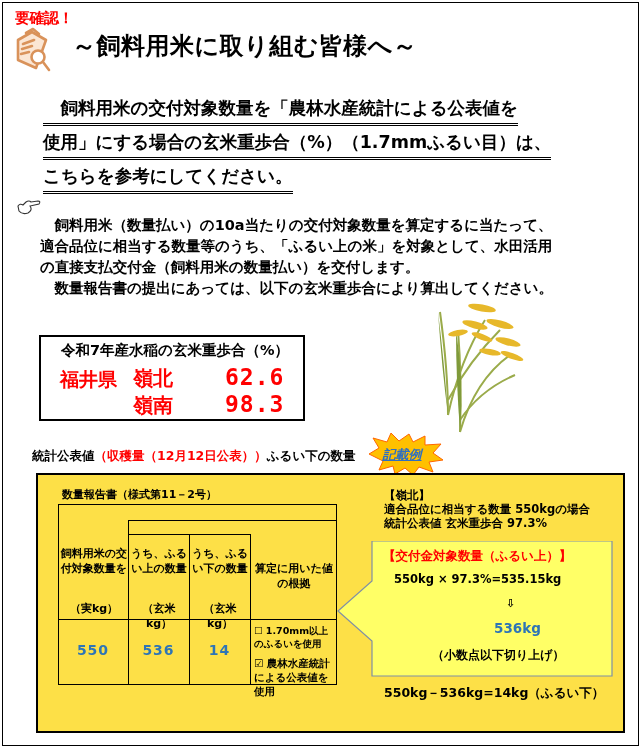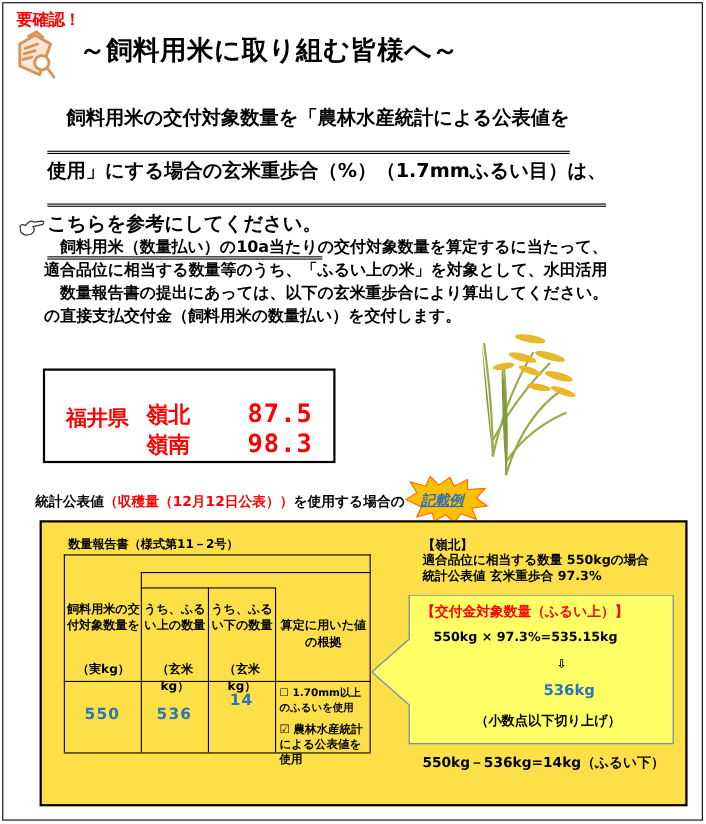--- a/index.html
+++ b/index.html
@@ -6,21 +6,21 @@
     html, body { width: 642px; height: 749px; background: #ffffff; overflow: hidden; }
     body { font-family: "DejaVu Sans", "Liberation Sans", sans-serif; color: #000; position: relative; }
 
     .page-frame { position: absolute; left: 2px; top: 2px; width: 637px; height: 744px; border: 1px solid #000; }
 
     .notice-label { position: absolute; left: 15px; top: 9px; font-size: 15px; font-weight: bold; color: #ff0000; letter-spacing: -0.5px; }
     .clipboard-icon { position: absolute; left: 14px; top: 26px; width: 40px; height: 48px; }
     .page-title { position: absolute; left: 72px; top: 30px; font-size: 24px; font-weight: bold; letter-spacing: 0.5px; white-space: nowrap; }
 
     .lead-text { position: absolute; left: 43px; top: 95px; width: 540px; font-size: 17.5px; font-weight: bold; line-height: 27px; }
-    .lead-text span.line { display: inline-block; border-bottom: 3px double #000; line-height: 22px; padding-bottom: 18px; margin-bottom: 3px; white-space: nowrap; }
+    .lead-text span.line { display: inline-block; border-bottom: 3px double #000; line-height: 22px; padding-bottom: 4px; margin-bottom: 3px; white-space: nowrap; }
 
     .pointer-icon { position: absolute; left: 16px; top: 198px; width: 26px; height: 18px; }
 
     .body-text { position: absolute; left: 40px; top: 215px; width: 580px; font-size: 14.5px; font-weight: bold; line-height: 21px; }
     .body-text div { white-space: nowrap; }
 
     .rate-box { position: absolute; left: 39px; top: 335px; width: 266px; height: 86px; border: 2px solid #000; }
     .rate-title { position: absolute; left: 20px; top: 4px; font-size: 14.5px; font-weight: bold; white-space: nowrap; }
     .rate-pref { position: absolute; left: 19px; top: 30px; font-size: 19px; font-weight: bold; color: #ff0000; }
     .rate-row { position: absolute; left: 92px; font-size: 20px; font-weight: bold; color: #ff0000; white-space: nowrap; }
@@ -87,28 +87,29 @@
   <span class="line">こちらを参考にしてください。</span>
 </div>
 
 <svg class="pointer-icon" viewBox="0 0 26 18">
   <path d="M2 8 Q4 5 7 7 L10 4 Q13 2 15 4 L22 3 Q25 3 23 6 L14 8 Q17 12 12 15 Q6 17 3 13 Z" fill="none" stroke="#333" stroke-width="1.1"></path>
 </svg>
 
 <div class="body-text">
   <div>　飼料用米（数量払い）の10a当たりの交付対象数量を算定するに当たって、</div>
   <div>適合品位に相当する数量等のうち、「ふるい上の米」を対象として、水田活用</div>
+  <div>の直接支払交付金（飼料用米の数量払い）を交付します。</div>
   <div>　数量報告書の提出にあっては、以下の玄米重歩合により算出してください。</div>
-  <div>の直接支払交付金（飼料用米の数量払い）を交付します。</div>
 </div>
 
 <div class="rate-box">
+  <div class="rate-title">令和7年産水稲の玄米重歩合（%）</div>
   <div class="rate-pref">福井県</div>
   <div class="rate-row r1">
-    <span class="region">嶺北</span><span class="value">87.5</span>
+    <span class="region">嶺北</span><span class="value">62.6</span>
   </div>
   <div class="rate-row r2">
     <span class="region">嶺南</span><span class="value">98.3</span>
   </div>
 </div>
 
 <svg class="rice-illust" viewBox="0 0 100 135">
   <g stroke="#9aab4a" stroke-width="2" fill="none">
     <path d="M10 12 Q18 70 18 115"></path>
     <path d="M28 30 Q32 80 30 132"></path>
@@ -127,21 +128,21 @@
     <ellipse cx="70" cy="24" rx="14" ry="3.5" transform="rotate(15 70 24)"></ellipse>
     <ellipse cx="28" cy="33" rx="10" ry="3" transform="rotate(-10 28 33)"></ellipse>
     <ellipse cx="52" cy="37" rx="11" ry="3" transform="rotate(20 52 37)"></ellipse>
     <ellipse cx="78" cy="42" rx="13" ry="3.5" transform="rotate(15 78 42)"></ellipse>
     <ellipse cx="60" cy="52" rx="11" ry="3" transform="rotate(10 60 52)"></ellipse>
     <ellipse cx="82" cy="56" rx="12" ry="3" transform="rotate(20 82 56)"></ellipse>
   </g>
 </svg>
 
 <div class="example-heading">
-  <span>統計公表値</span><span class="red">（収穫量（12月12日公表））</span><span>を使用する場合の</span>
+  <span>統計公表値</span><span class="red">（収穫量（12月12日公表））</span><span>ふるい下の数量</span>
 </div>
 
 <svg class="burst" viewBox="0 0 80 44">
   <polygon fill="#ffc000" stroke="#ff6600" stroke-width="1" points="4,22 14,16 8,6 22,10 26,1 34,9 44,2 48,10 60,4 60,13 76,12 68,21 78,28 64,30 68,40 54,35 48,43 40,36 30,42 28,34 14,38 18,29"></polygon>
 </svg>
 <div class="burst-label">記載例</div>
 
 <div class="green-panel">
   <div class="form-title">数量報告書（様式第11－2号）</div>
 
@@ -164,21 +165,21 @@
     <div class="th" style="left:72px; top:42px; width:58px;">うち、ふるい上の数量</div>
     <div class="th" style="left:72px; top:97px; width:58px;">（玄米kg）</div>
 
     <div class="th" style="left:133px; top:42px; width:58px;">うち、ふるい下の数量</div>
     <div class="th" style="left:133px; top:97px; width:58px;">（玄米kg）</div>
 
     <div class="th" style="left:196px; top:57px; width:80px;">算定に用いた値の根拠</div>
 
     <div class="td-num" style="left:0; top:138px; width:70px;">550</div>
     <div class="td-num" style="left:70px; top:138px; width:61px;">536</div>
-    <div class="td-num" style="left:131px; top:125px; width:61px;text-align:center;">14</div>
+    <div class="td-num" style="left:131px; top:138px; width:61px;text-align:center;">14</div>
 
     <div class="basis" style="left:196px; top:120px; width:80px;">
       <span>☐</span>
       <span>1.70mm以上のふるいを使用</span>
     </div>
     <div class="basis" style="left:196px; top:152px; width:80px;">
       <span class="big">☑</span>
       <span class="big">農林水産統計による公表値を使用</span>
     </div>
   </div>

